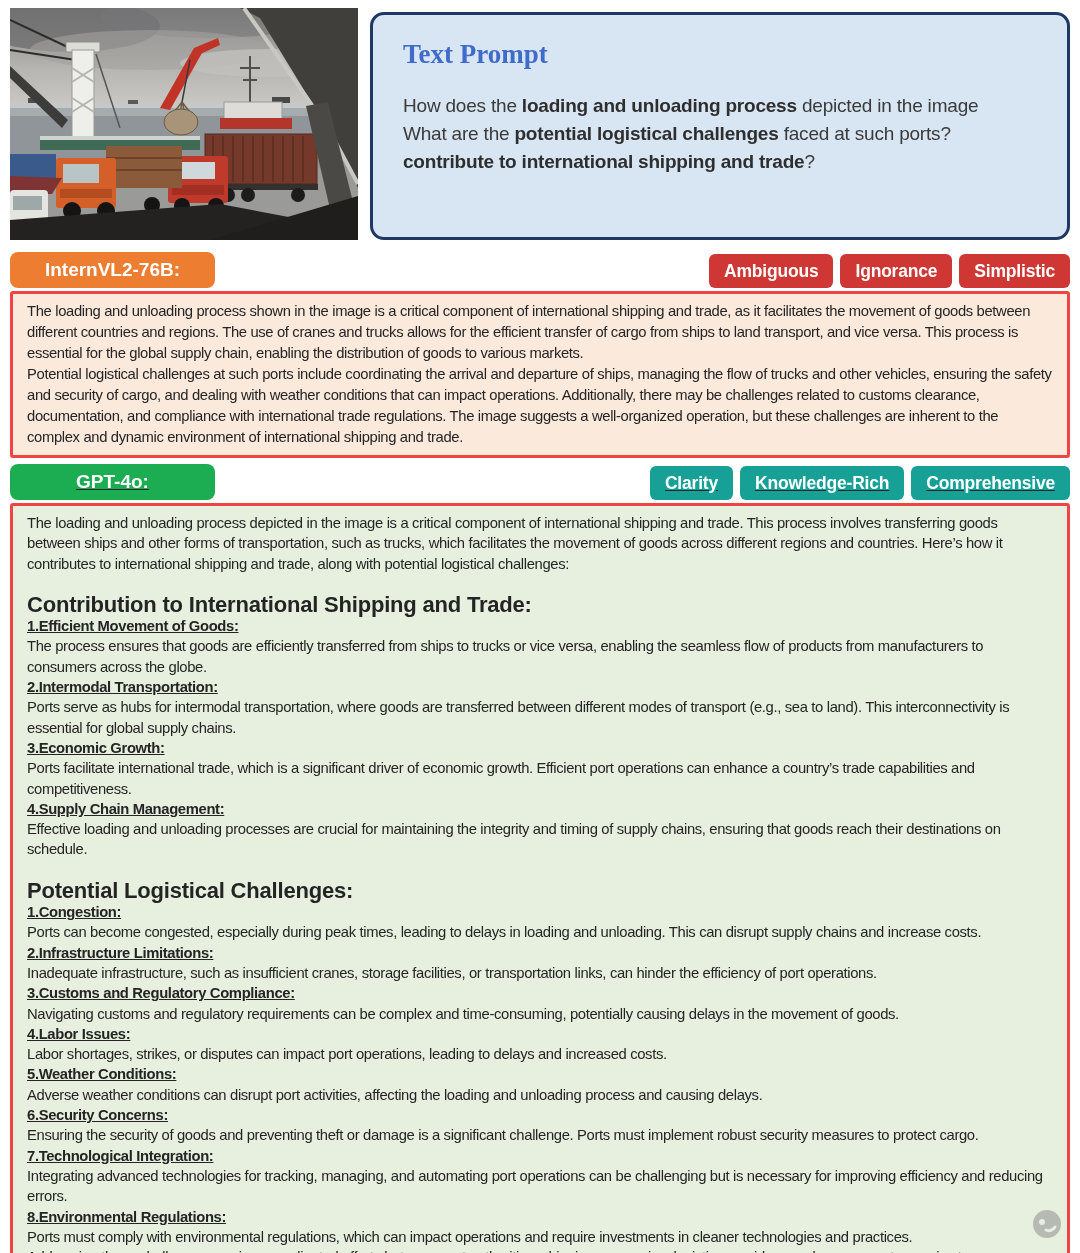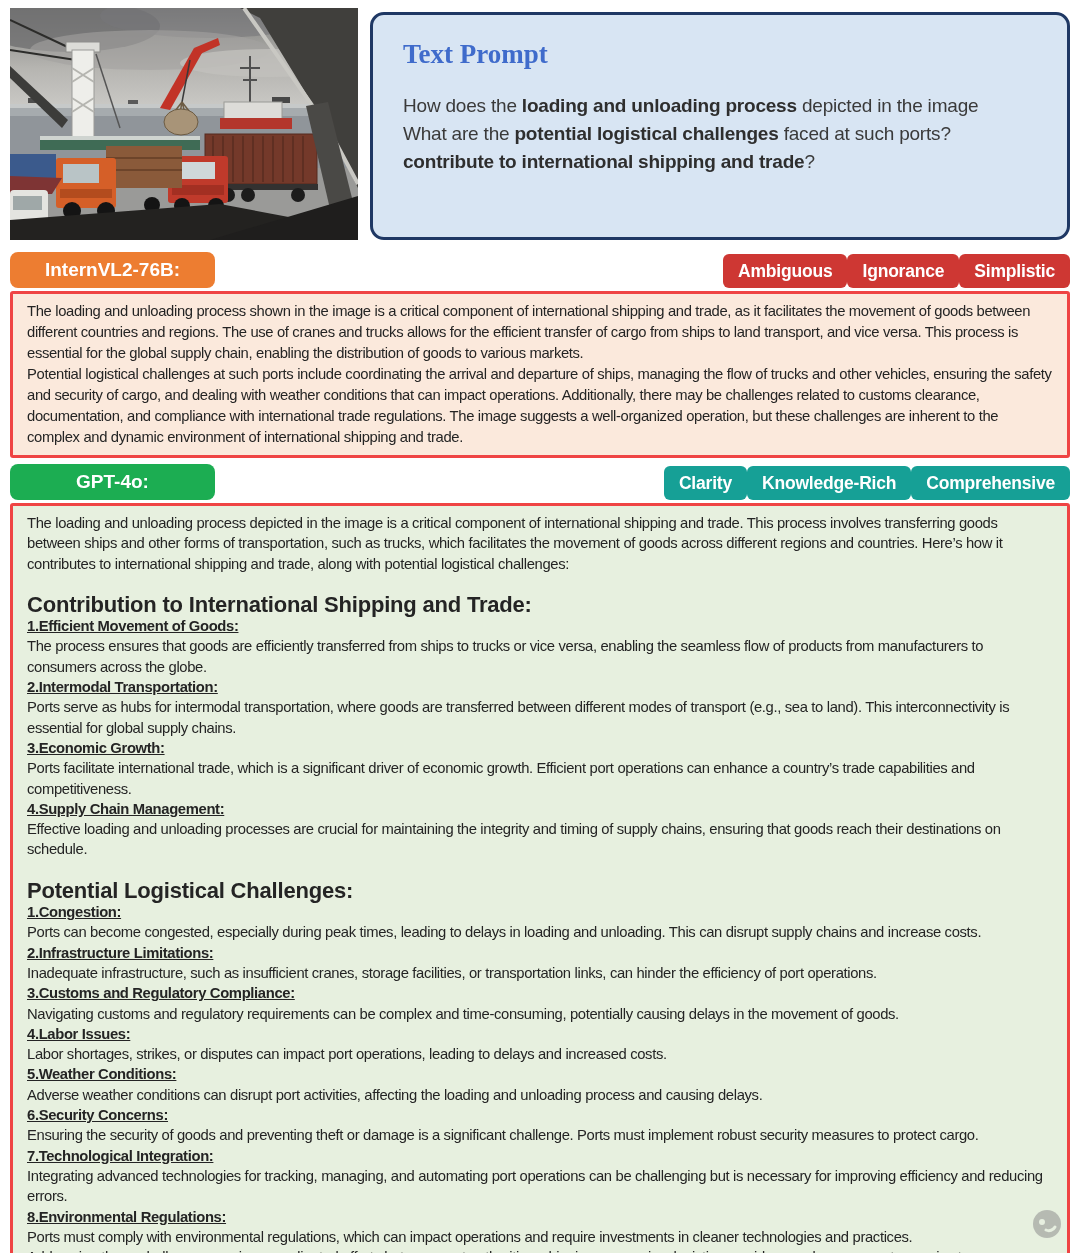--- a/index.html
+++ b/index.html
@@ -19,29 +19,29 @@
   }
   .prompt-title {
     font-family:"Liberation Serif", serif; font-weight:700; font-size:27px;
     color:#3f6bcb; margin-bottom:22px;
   }
   .prompt-line { font-size:19px; line-height:28px; color:#3a3a3a; letter-spacing:-0.2px; }
   .prompt-line .b { font-weight:700; color:#2e2e2e; }
   
   .header-row { display:flex; align-items:flex-end; justify-content:space-between; height:38px; }
   .row1 { margin-top:10px; }
-  .row2 { margin-top:4px; }
+  .row2 { margin-top:4px;text-decoration:underline; }
   .model-badge {
     min-width:205px; height:36px; display:flex; align-items:center; justify-content:center;
     border-radius:8px; color:#fff; font-weight:700; font-size:19px; padding:0 18px;
     position:relative; z-index:2;
   }
   .model-badge.orange { background:#ed7d31; }
   .model-badge.green  { background:#1cad52; }
-  .tags { display:flex; }
+  .tags { display:flex; gap:7px; }
   .tag {
     height:34px; display:flex; align-items:center; justify-content:center;
     border-radius:6px; color:#fff; font-weight:700; font-size:17.5px; padding:0 15px;
     letter-spacing:-0.2px;
   }
   .tag.red  { background:#ce3733; }
   .tag.teal { background:#16a096; }
   
   .resp-box {
     border:3px solid #ef4444; border-radius:3px; padding:7px 14px;

